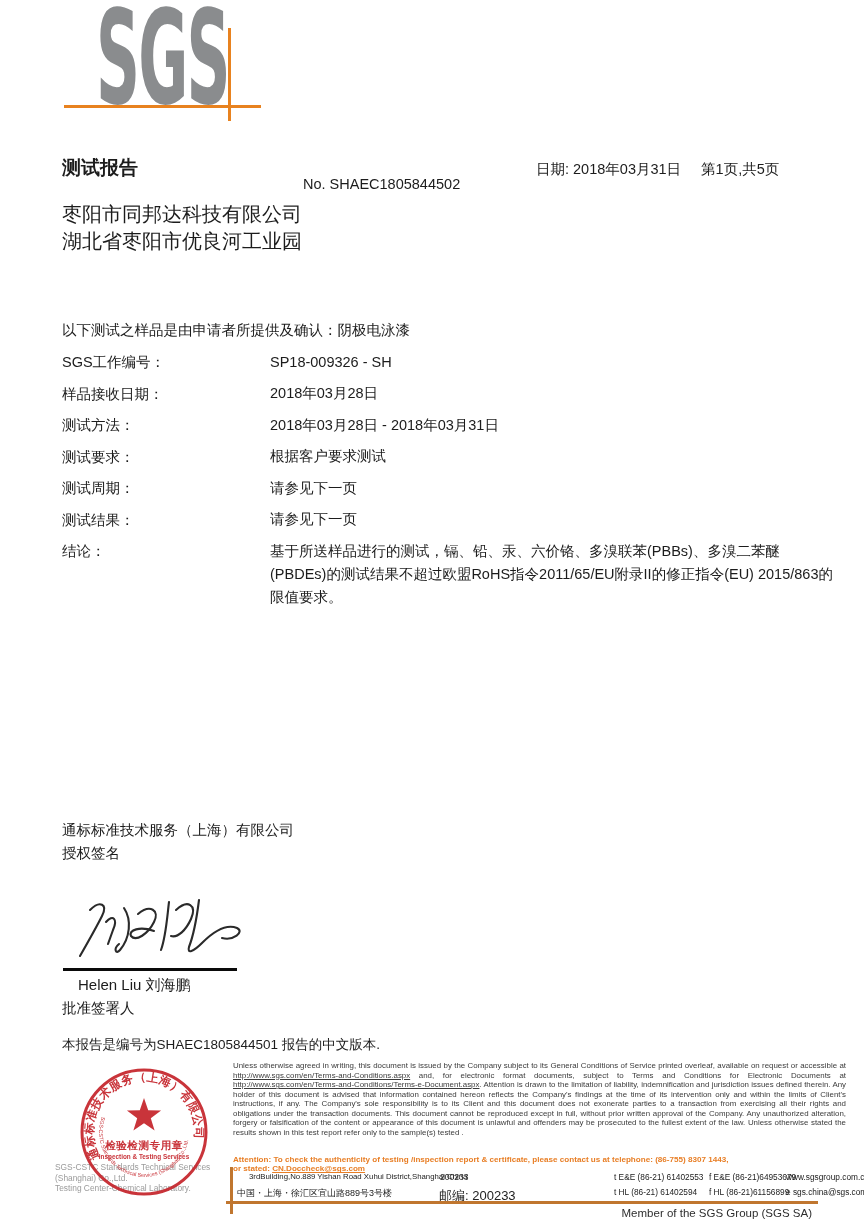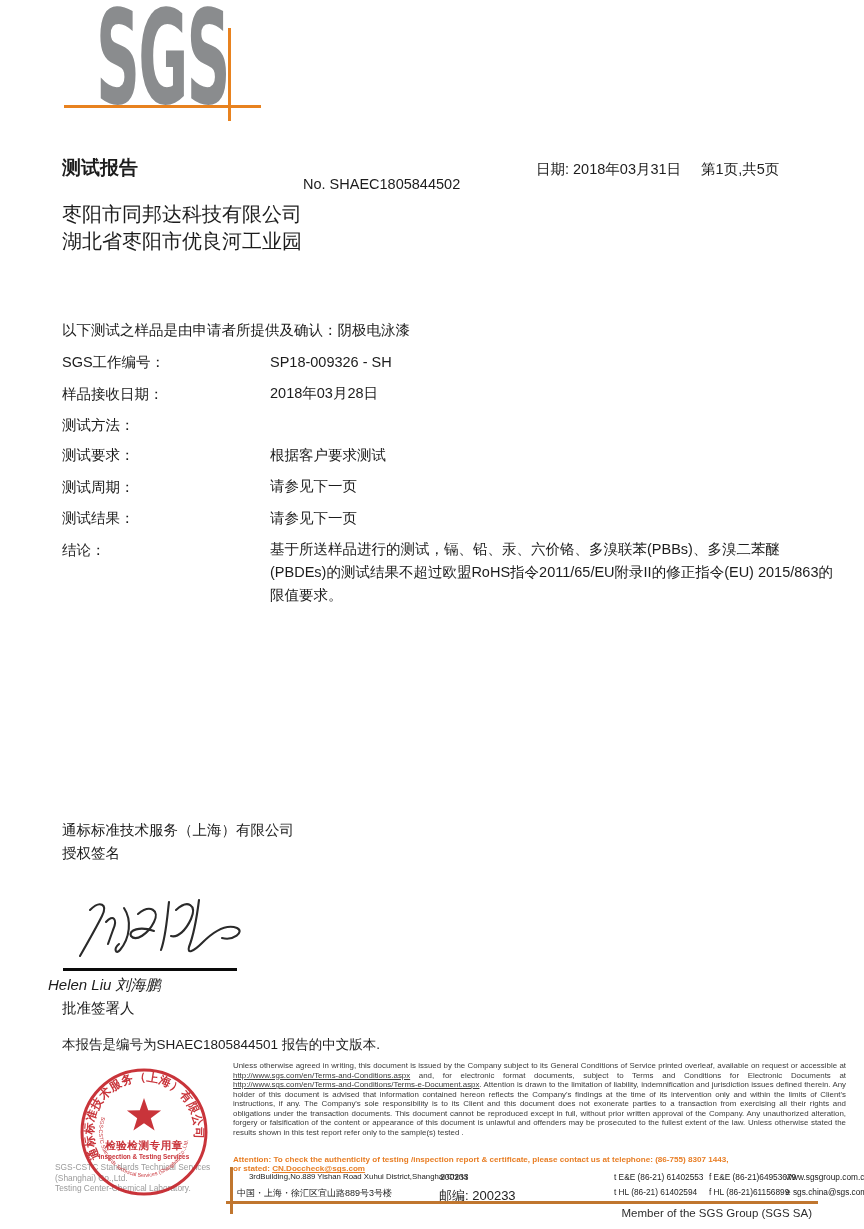--- a/index.html
+++ b/index.html
@@ -29,21 +29,21 @@
   .body-block{position:absolute; left:62px; top:320px; width:772px; font-size:14.5px;}
   .intro{margin-bottom:12px; line-height:20px;}
   .field-row{display:flex; margin-bottom:10px; line-height:20px;}
   .field-row .lab{width:208px; flex:0 0 208px;}
   .field-row .val{flex:1; line-height:23px; margin-top:-1.5px;}
 
   
   .signer{position:absolute; left:62px; top:819px; font-size:14.5px; line-height:23px;}
   .sig-svg{position:absolute; left:66px; top:884px;}
   .sig-line{position:absolute; left:63px; top:968px; width:174px; height:3px; background:#0a0a0a;}
-  .approver-name{position:absolute; left:48px; top:976px; font-size:15px;font-style:italic;}
+  .approver-name{position:absolute; left:78px; top:976px; font-size:15px;}
   .approver-role{position:absolute; left:62px; top:999px; font-size:14.5px;}
   .report-note{position:absolute; left:62px; top:1036px; font-size:13.5px;}
 
   
   .lab-name{position:absolute; left:55px; top:1162px; width:185px; font-size:8.4px;
     color:#9b9b9b; line-height:10.5px;}
   .stamp-svg{position:absolute; left:76px; top:1064px; opacity:0.93;}
 
   .legal{position:absolute; left:233px; top:1061px; width:613px; font-size:7.9px;
     line-height:9.5px; text-align:justify; color:#3b3b3b;}
@@ -92,20 +92,21 @@
     <div class="field-row">
       <span class="lab">SGS工作编号：</span>
       <span class="val">SP18-009326 - SH</span>
     </div>
     <div class="field-row">
       <span class="lab">样品接收日期：</span>
       <span class="val">2018年03月28日</span>
     </div>
     <div class="field-row">
       <span class="lab">测试方法：</span>
+      <span class="val">2018年03月28日 - 2018年03月31日</span>
     </div>
     <div class="field-row">
       <span class="lab">测试要求：</span>
       <span class="val">根据客户要求测试</span>
     </div>
     <div class="field-row">
       <span class="lab">测试周期：</span>
       <span class="val">请参见下一页</span>
     </div>
     <div class="field-row">

